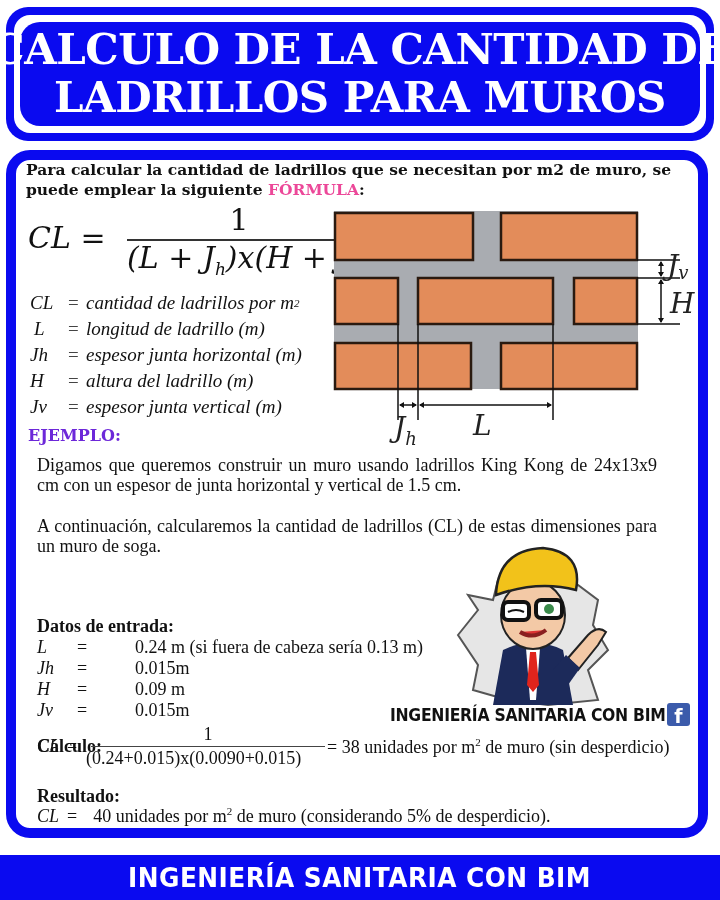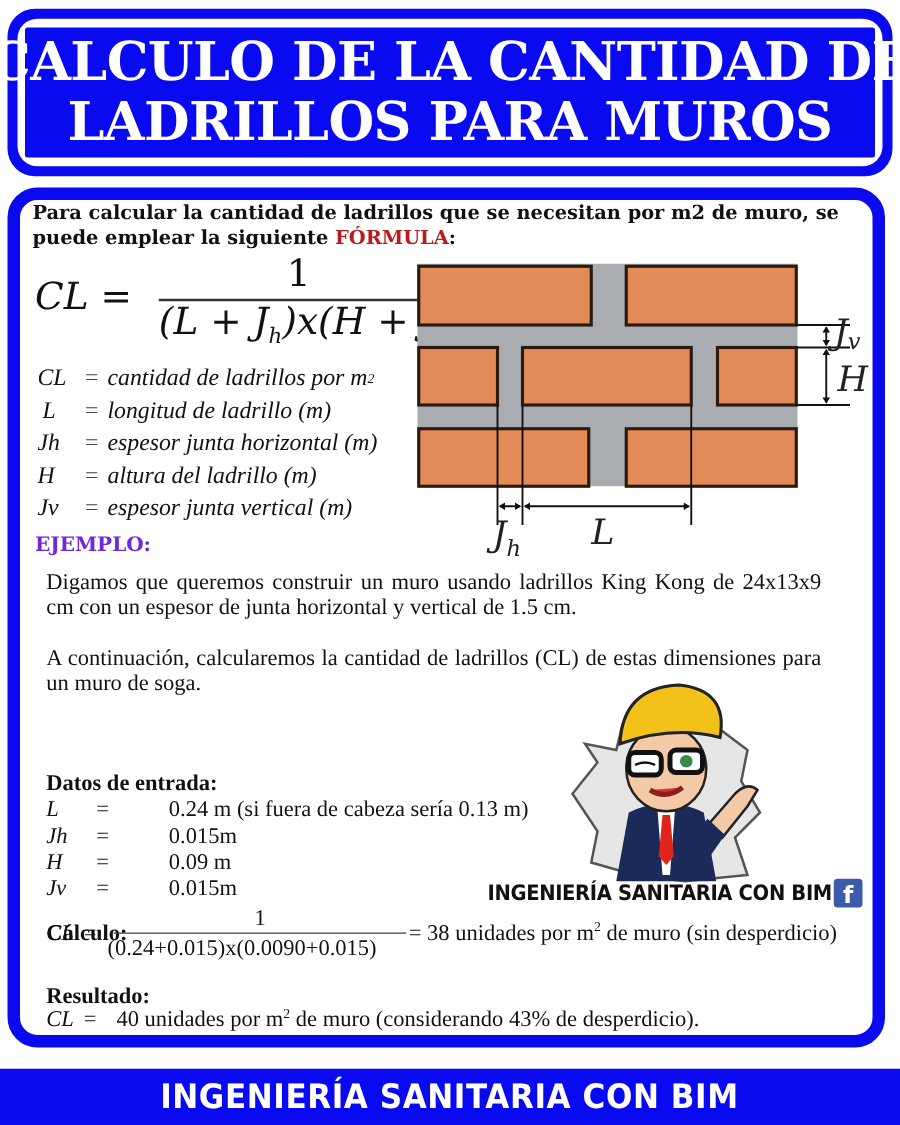--- a/index.html
+++ b/index.html
@@ -1,24 +1,24 @@
 <!DOCTYPE html>
 <html><head>
 <meta charset="utf-8">
 <style>
   html, body { margin:0; padding:0; }
   body { width:720px; height:900px; background:#ffffff; position:relative; overflow:hidden; font-family:"Liberation Serif", serif; color:#111; }
   .title-outer { position:absolute; left:6px; top:7px; width:708px; height:134px; background:#0a0af0; border-radius:22px; }
   .title-ring { position:absolute; left:14px; top:15px; width:692px; height:118px; background:#fff; border-radius:16px; }
-  .title-inner { position:absolute; left:20px; top:22px; width:680px; height:104px; background:#0a0af0; border-radius:2px; display:flex; flex-direction:column; align-items:center; justify-content:center; }
+  .title-inner { position:absolute; left:20px; top:22px; width:680px; height:104px; background:#0a0af0; border-radius:20px; display:flex; flex-direction:column; align-items:center; justify-content:center; }
   .title-line { color:#fff; font-family:"DejaVu Serif", serif; font-weight:bold; font-size:42px; line-height:48px; letter-spacing:-0.5px; white-space:nowrap; transform:scaleY(1.02); }
 
   .card { position:absolute; left:6px; top:150px; width:702px; height:688px; border:10px solid #0a0af0; border-radius:24px; box-sizing:border-box; background:#fff; }
   .intro { position:absolute; left:26px; top:160px; width:680px; font-family:"DejaVu Serif", serif; font-weight:bold; font-size:15.5px; line-height:20px; color:#111; }
-  .intro .red { color:#b91c1c; }
+  .intro .red { color:#ec4899; }
 
   .formula { position:absolute; left:28px; top:200px; width:300px; height:85px; font-family:"DejaVu Serif", serif; font-style:italic; font-size:30px; }
   .formula .lhs { position:absolute; left:0; top:20px; }
   .formula .num { position:absolute; left:100px; top:2px; width:222px; text-align:center; font-style:normal; }
   .formula .bar { position:absolute; left:99px; top:39px; width:224px; height:1.5px; background:#333; }
   .formula .den { position:absolute; left:99px; top:40px; white-space:nowrap; }
   .formula sub { font-size:17px; }
 
   .defs { position:absolute; left:30px; top:290px; font-style:italic; font-size:19px; line-height:26px; }
   .defs .row { display:flex; white-space:nowrap; }
@@ -204,17 +204,17 @@
 <div class="calc-hd">Cálculo:</div>
 <div class="calc">
   <span class="lhs"><span>CL</span><span class="eq">=</span></span>
   <span class="num">1</span>
   <div class="bar"></div>
   <span class="den">(0.24+0.015)x(0.0090+0.015)</span>
   <span class="rhs"><span>= 38 unidades por m</span><sup>2</sup><span> de muro (sin desperdicio)</span></span>
 </div>
 
 <div class="res-hd">Resultado:</div>
-<div class="res"><span class="sym">CL</span><span class="eq">=</span><span>40 unidades por m</span><sup>2</sup><span> de muro (considerando 43% de desperdicio).</span></div>
+<div class="res"><span class="sym">CL</span><span class="eq">=</span><span>40 unidades por m</span><sup>2</sup><span> de muro (considerando 5% de desperdicio).</span></div>
 
 <div class="footer">
   <span>INGENIERÍA SANITARIA CON BIM</span>
 </div>
 
 </body></html>

